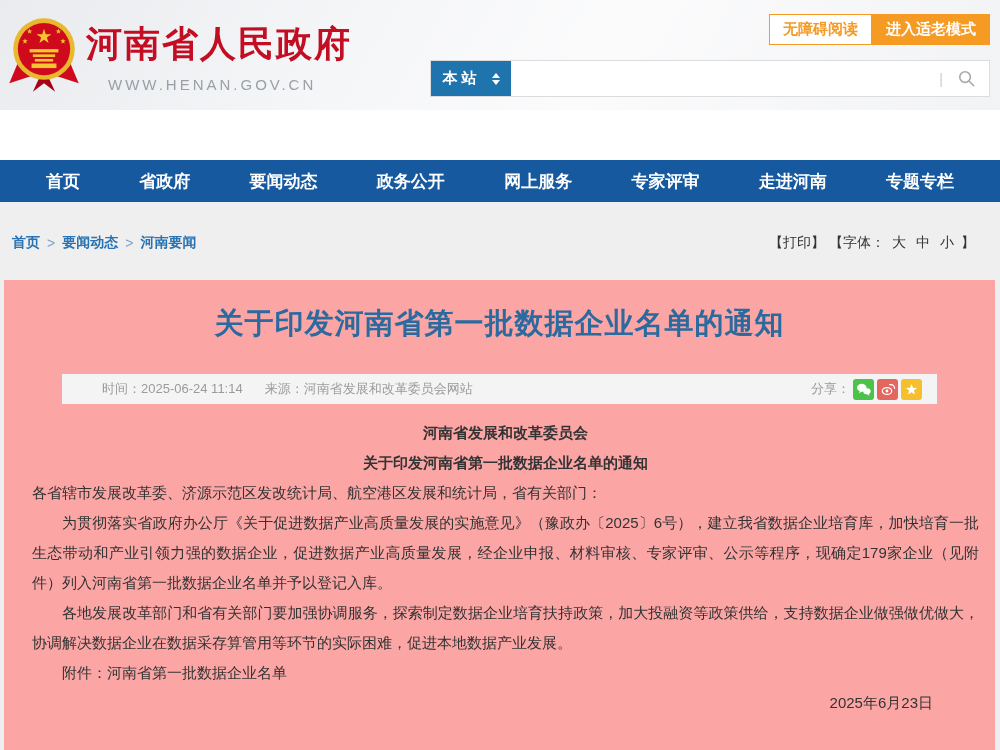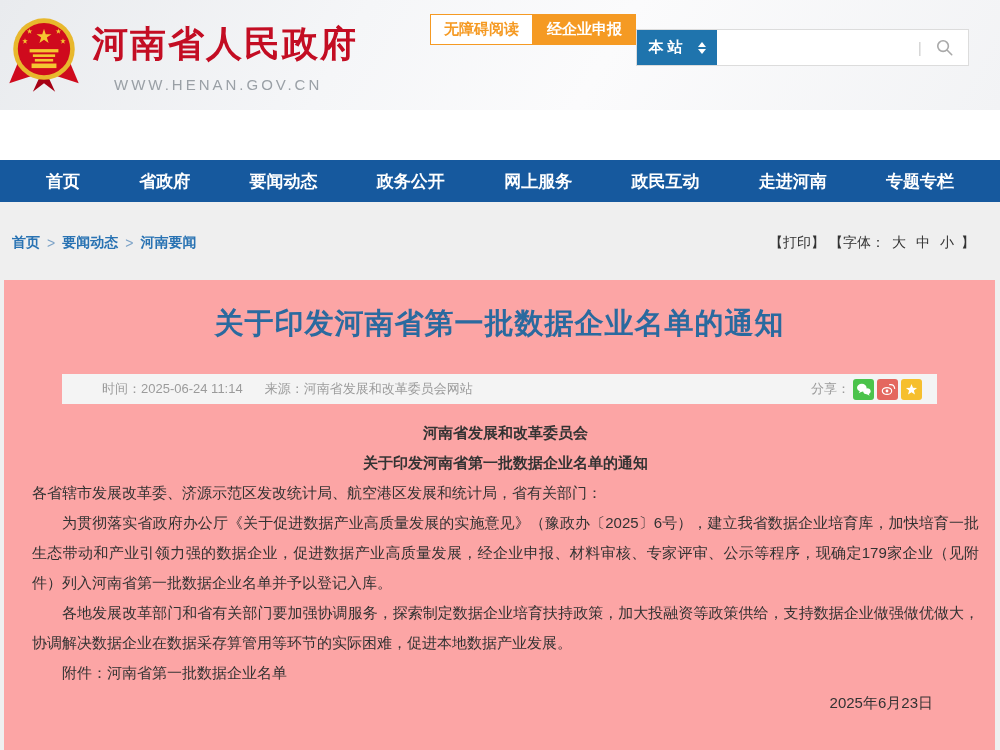--- a/index.html
+++ b/index.html
@@ -10,24 +10,24 @@
     background:#efefef; color:#333;
   }
   
   .site-header{
     height:110px;
     background:linear-gradient(120deg,#e9ebee 0%,#f5f6f8 35%,#fbfbfc 60%,#f2f3f5 100%);
     display:flex; justify-content:space-between; padding:0 10px 0 8px;
   }
   .brand{ display:flex; align-items:flex-start; padding-top:8px; }
   .emblem{ width:72px; height:94px; }
-  .brand-text{ margin-left:12px; padding-top:12px; }
+  .brand-text{ margin-left:6px; padding-top:12px; }
   .site-name{ font-size:36px; font-weight:bold; color:var(--brand-red,#c30d23); letter-spacing:2px; }
   .site-url{ font-size:15px; color:#9aa0a6; letter-spacing:3px; margin-top:7px; padding-left:22px; }
-  .header-right{ width:560px; padding-top:14px; display:flex; }
+  .header-right{ width:560px; padding-top:14px; display:flex; flex-direction:column; }
   .access-row{ display:flex; justify-content:flex-end; }
   .btn-access{ height:31px; padding:0 13px; font-size:15px; font-weight:bold;
     display:flex; align-items:center; cursor:pointer; border:1px solid var(--accent-orange,#f59a23); }
   .btn-reading{ background:#fff; color:var(--accent-orange,#f59a23); }
   .btn-elder{ background:var(--accent-orange,#f59a23); color:#fff; }
   .search-row{ margin-top:15px; height:37px; display:flex; align-items:stretch;
     border:1px solid #dcdcdc; background:#fff; }
   .scope-btn{ width:80px; background:var(--scope-blue,#1f74ad); color:#fff; font-size:15px; font-weight:bold;
     display:flex; align-items:center; justify-content:center; gap:15px; border:none; cursor:pointer; }
   .arrows{ display:flex; flex-direction:column; gap:2px; }
@@ -94,21 +94,21 @@
       </svg>
       <div class="brand-text">
         <div class="site-name">河南省人民政府</div>
         <div class="site-url">WWW.HENAN.GOV.CN</div>
       </div>
     </div>
 
     <div class="header-right">
       <div class="access-row">
         <div class="btn-access btn-reading">无障碍阅读</div>
-        <div class="btn-access btn-elder">经企业申报</div>
+        <div class="btn-access btn-elder">进入适老模式</div>
       </div>
       <div class="search-row">
         <button class="scope-btn">
           <span>本 站</span>
           <span class="arrows">
             <span class="arrow-up"></span>
               <span class="arrow-down"></span>
           </span>
         </button>
         <input class="search-input" type="text" placeholder="" style="">
@@ -124,21 +124,21 @@
   </header>
 
   <div class="white-gap"></div>
 
   <nav class="main-nav">
     <a class="nav-item">首页</a>
     <a class="nav-item">省政府</a>
     <a class="nav-item">要闻动态</a>
     <a class="nav-item">政务公开</a>
     <a class="nav-item">网上服务</a>
-    <a class="nav-item">政民互动</a>
+    <a class="nav-item">专家评审</a>
     <a class="nav-item">走进河南</a>
     <a class="nav-item">专题专栏</a>
   </nav>
 
   <div class="content-bg">
 
     <div class="crumb-row">
       <div class="breadcrumb">
         <a>首页</a>
         <span class="crumb-sep">&gt;</span>

